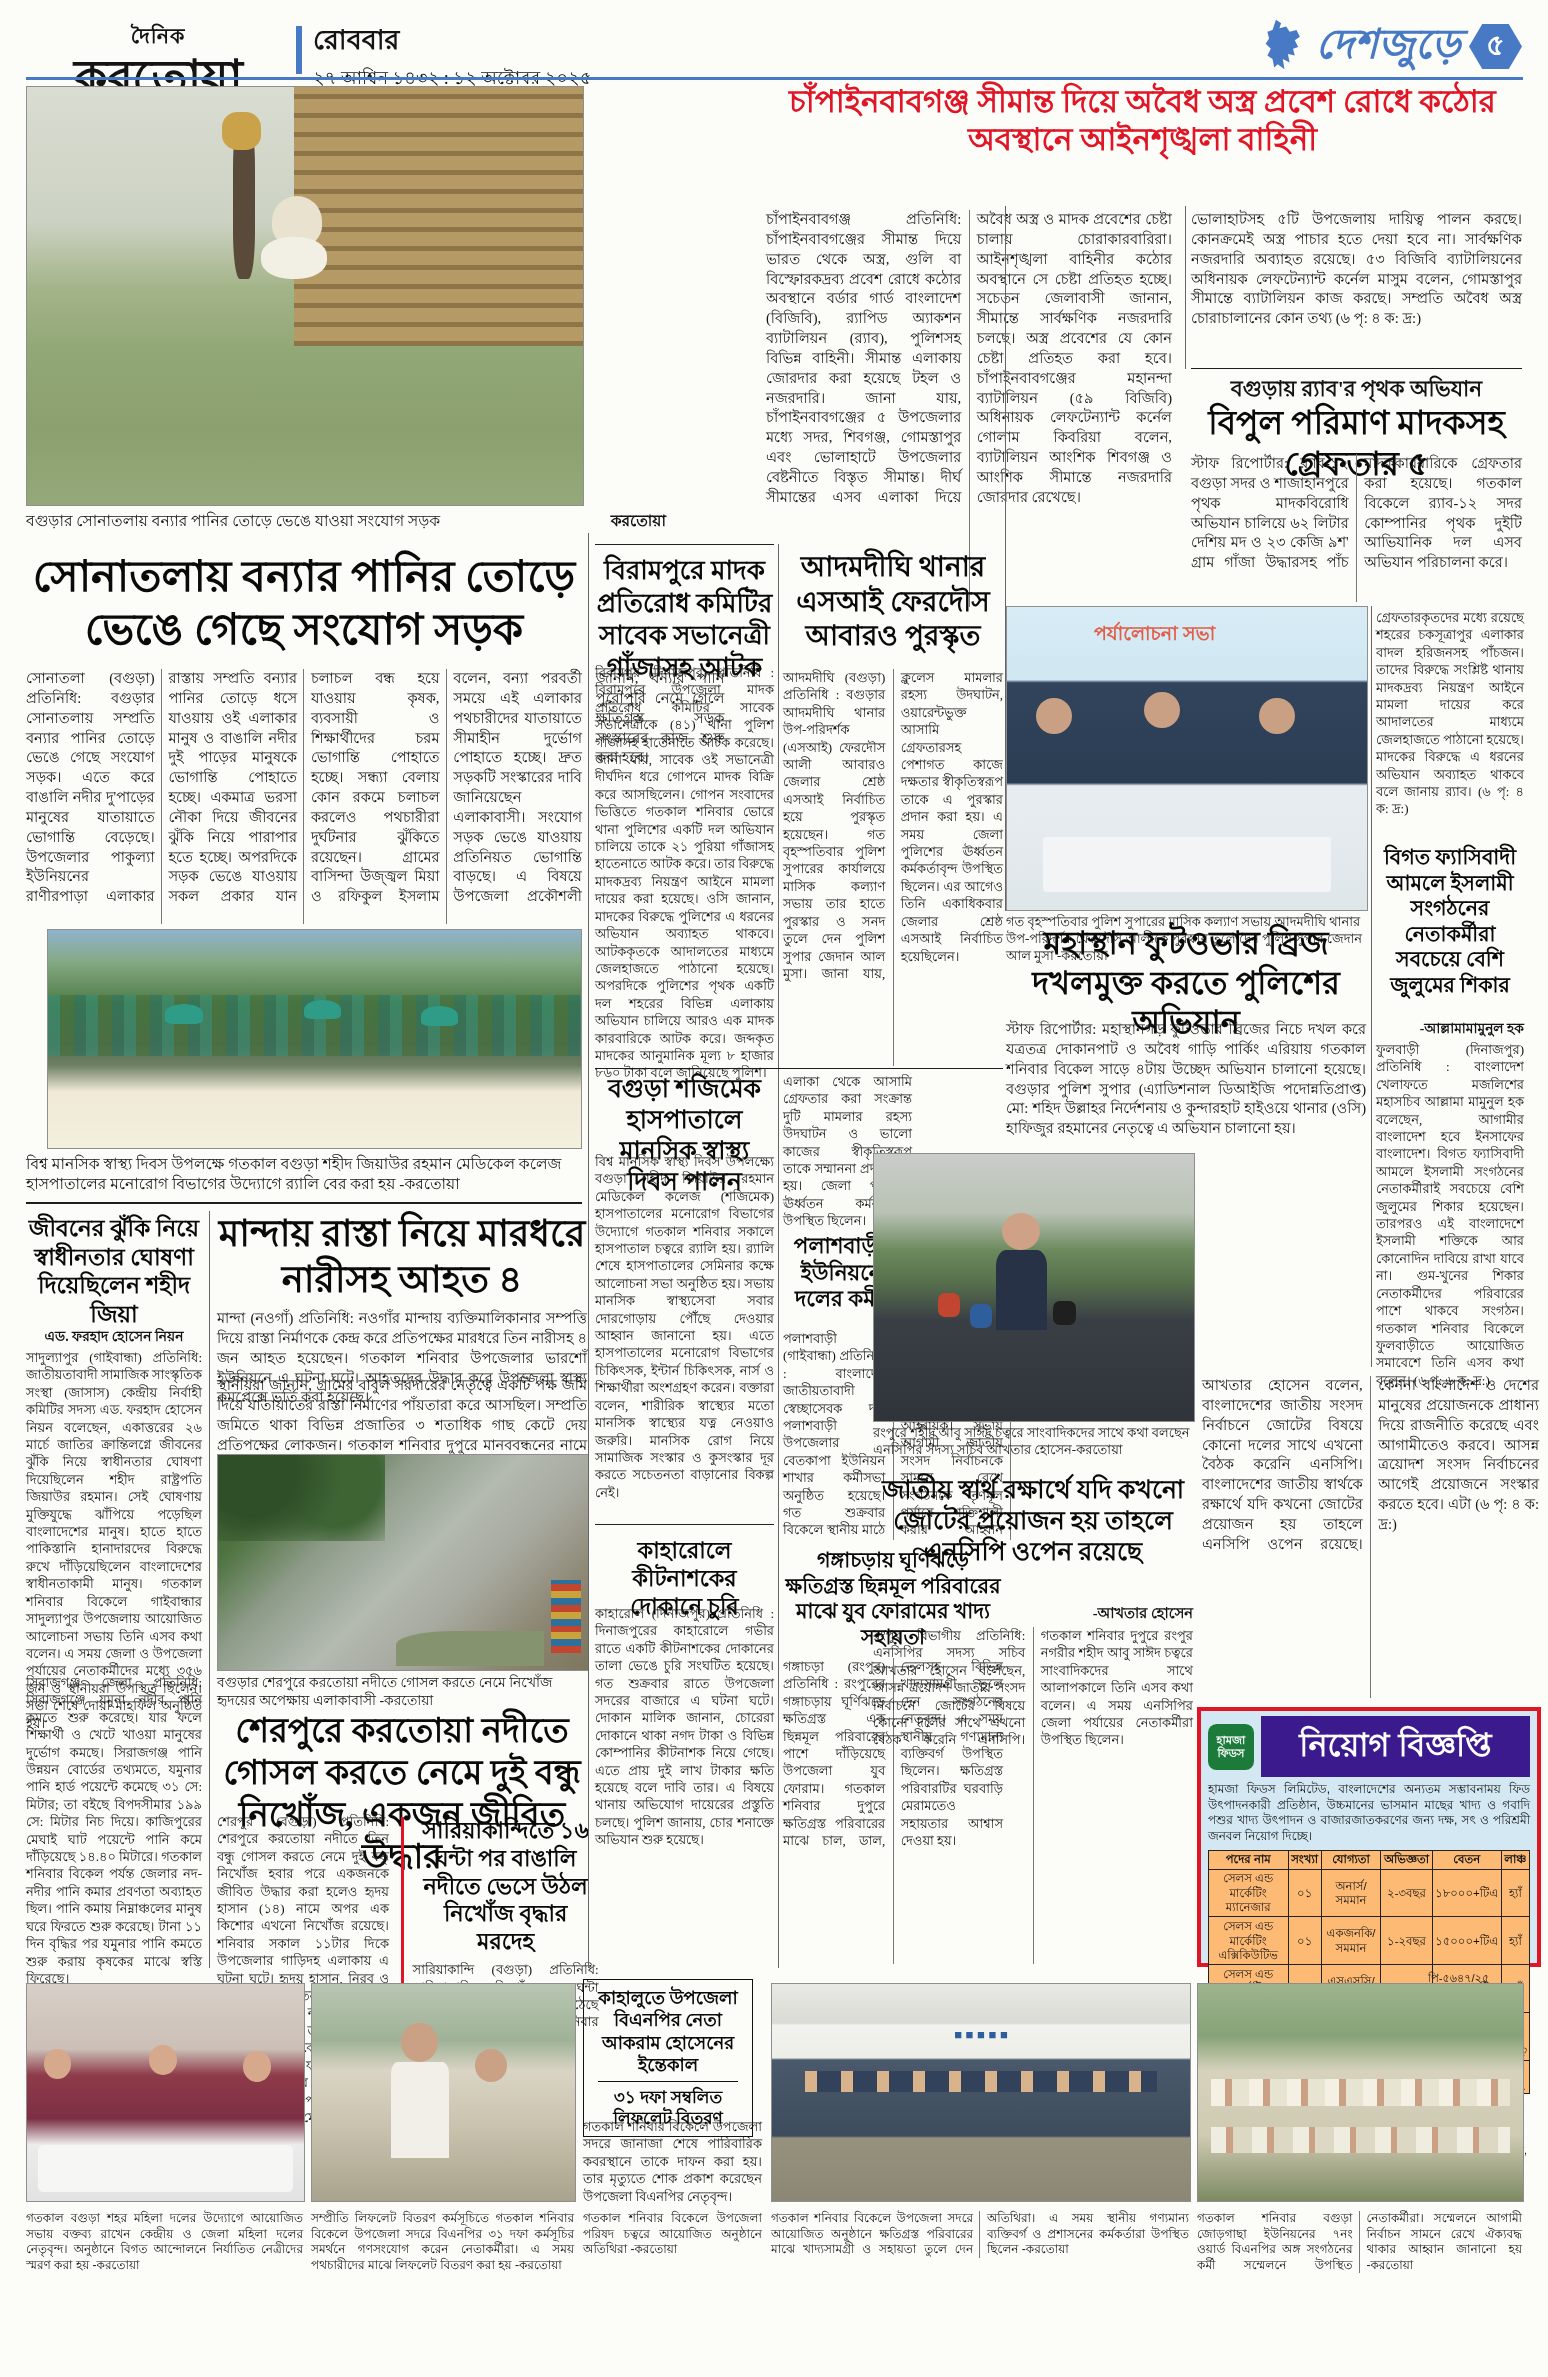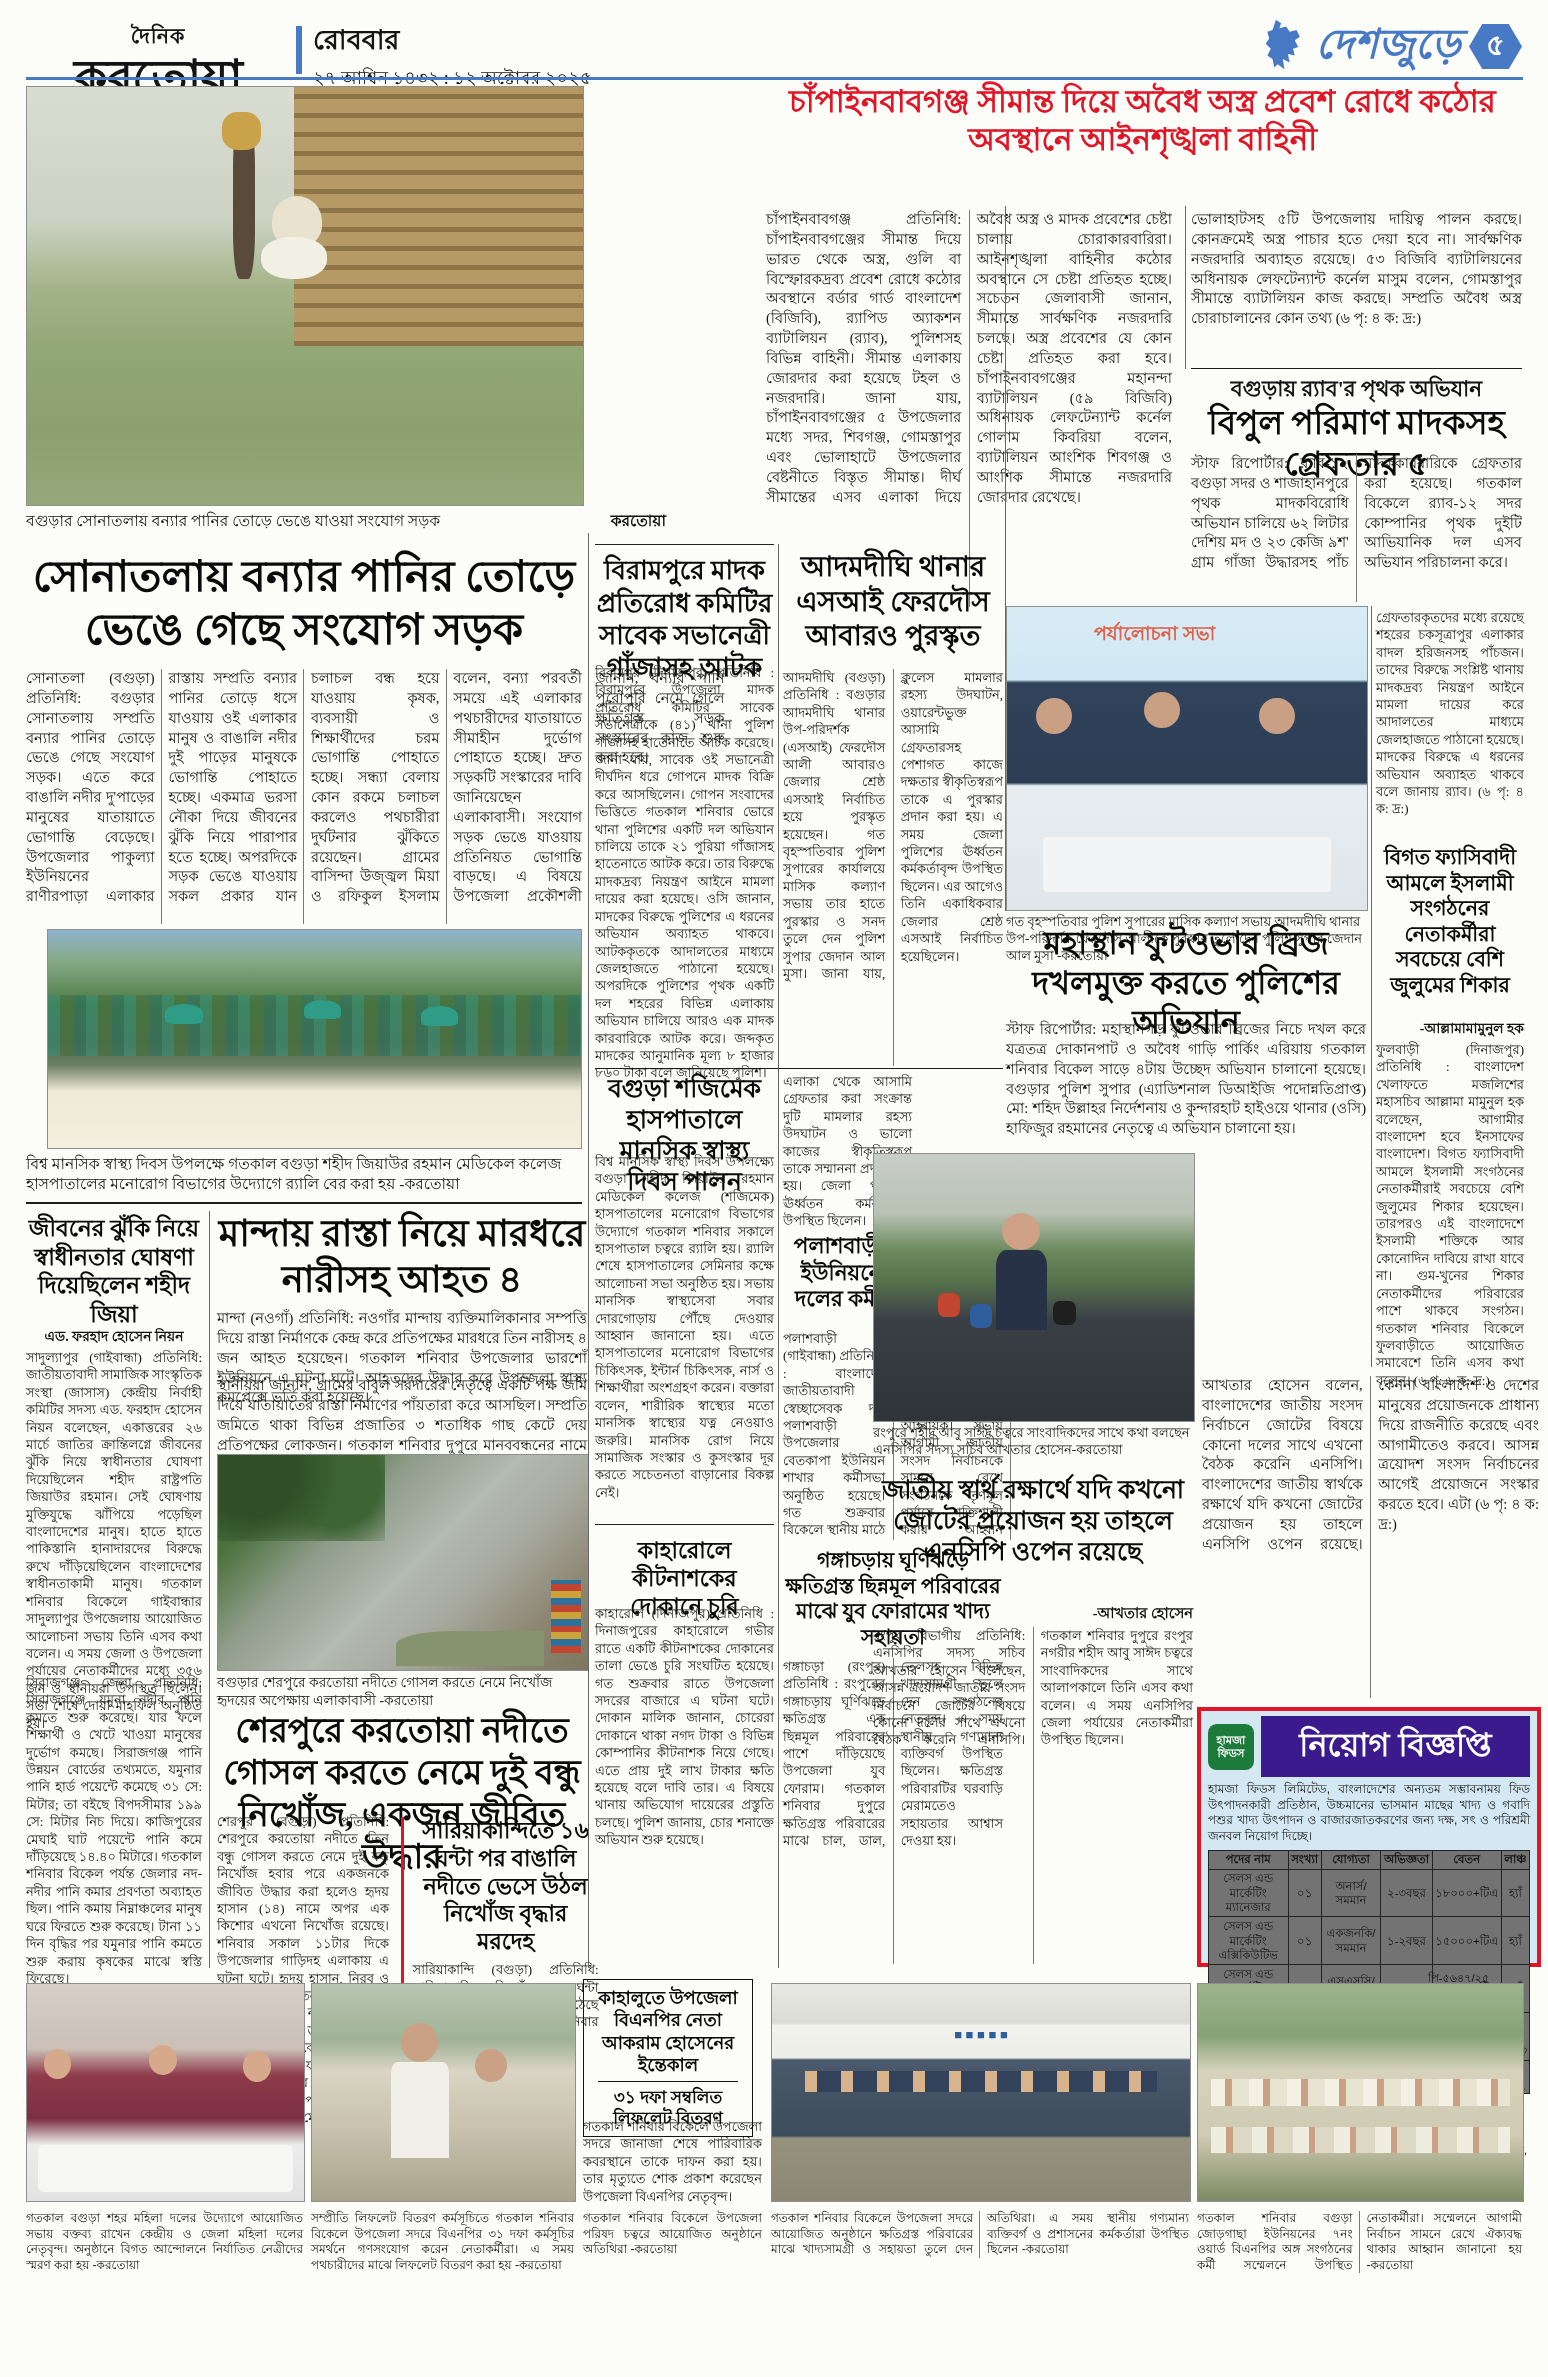--- a/index.html
+++ b/index.html
@@ -11,21 +11,21 @@
   .c2{column-count:2;column-gap:15.5px;column-rule:0.9px solid #777}
   .c4{column-count:4;column-gap:13.8px;column-rule:0.9px solid #777}
   .hl{font-weight:bold;text-align:center;color:#0a0a0a;line-height:1.24;font-family:"Liberation Serif",serif}
   .cap{font-size:15.5px;line-height:1.32}
   .photo{position:absolute;border:0.9px solid #8f8f8f;overflow:hidden}
   .vline{position:absolute;width:0.9px;background:#666}
   .hline{position:absolute;height:1.7px;background:#1d1d1d}
   .shape{position:absolute}
   .kicker{font-weight:bold;text-align:center}
   .byline{text-align:right;font-weight:bold;font-size:14.6px}
-  table.adtab{border-collapse:collapse;width:100%;background:#737373}
+  table.adtab{border-collapse:collapse;width:100%;background:#fdba74}
   table.adtab th,table.adtab td{border:0.9px solid #222;font-size:11.6px;padding:1.7px 2.6px;text-align:center;line-height:1.25}
   table.adtab th{font-weight:bold}
 </style>
 </head>
 <body>
 
 <div id="page">
 
   <div class="abs" style="left:29px;top:20.6px;width:258px;text-align:center">
     <div style="font-size:20.6px;font-weight:bold;letter-spacing:0.9px">দৈনিক</div>

